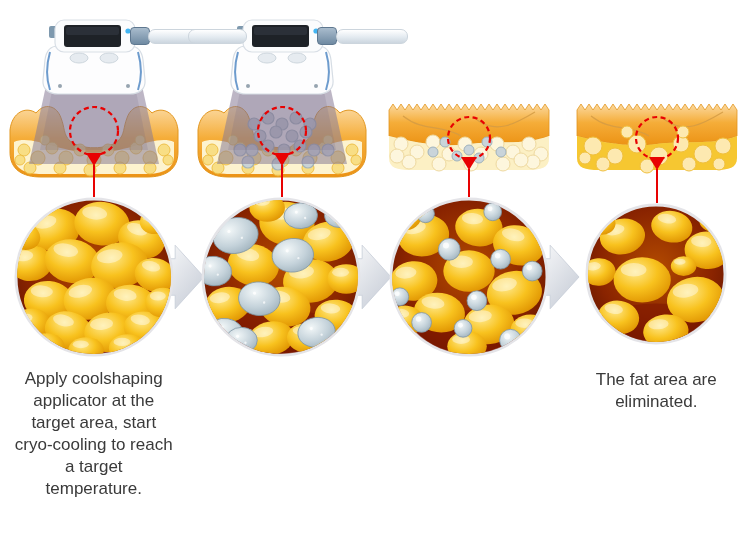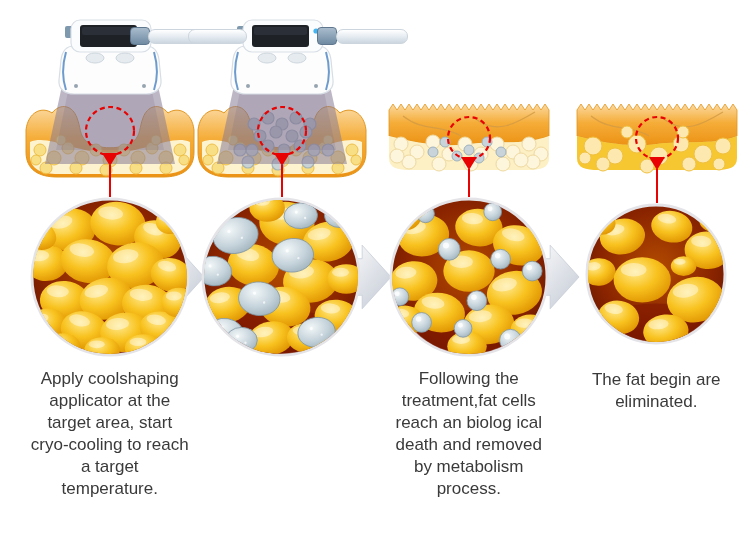--- a/index.html
+++ b/index.html
@@ -1,19 +1,19 @@
 <!DOCTYPE html>
 <html><head>
 <meta charset="utf-8">
 <style>
   html,body{margin:0;padding:0;background:#fff;}
   .page{position:relative;width:750px;height:534px;background:#ffffff;overflow:hidden;
         font-family:"Liberation Sans",sans-serif;}
   .col{position:absolute;top:0;width:187.5px;height:534px;}
-  .col1{left:16px;} .col2{left:187.5px;} .col3{left:375px;} .col4{left:562.5px;}
+  .col1{left:0;} .col2{left:187.5px;} .col3{left:375px;} .col4{left:562.5px;}
   .illu{display:block;width:187.5px;height:197px;overflow:visible;}
   .mag{display:block;margin:0 auto;width:160px;height:160px;}
   .col4 .mag{width:142px;height:142px;margin-top:6px;}
   .caption{margin-top:11px;width:100%;text-align:center;white-space:pre-line;
            font-size:17px;line-height:1.3;color:#3a3a3a;}
   .col4 .caption{margin-top:24px;}
   .arrow{position:absolute;width:52px;height:68px;top:243px;}
   .a1{left:153px;} .a2{left:340px;} .a3{left:528px;}
   .tube{position:absolute;top:29px;height:13px;border:1px solid #ccd5dd;border-radius:7px;
         background:linear-gradient(#ffffff,#e3eaf0 55%,#ccd6df);}
@@ -507,26 +507,20 @@
           <g transform="translate(24,-66)">
     <circle r="9" fill="url(#cg)" stroke="#7f95a2" stroke-width="0.8"></circle>
     <circle cx="-2.6999999999999997" cy="-3.15" r="2.5200000000000005" fill="#fff" opacity="0.75"></circle>
           </g>
           <g transform="translate(-44,-64)">
     <circle r="9" fill="url(#cg)" stroke="#7f95a2" stroke-width="0.8"></circle>
     <circle cx="-2.6999999999999997" cy="-3.15" r="2.5200000000000005" fill="#fff" opacity="0.75"></circle>
           </g>
         </g>
       </svg>
-    <div class="caption">Following the
-treatment,fat cells
-reach an biolog ical
-death and removed
-by metabolism
-process.</div>
   </div>
 
   <div class="col col4">
     <svg class="illu" id="illu4" viewBox="0 0 187.5 197">
         <g>
           <path d="M14,110 l4,-6 l4,6 l4,-6 l4,6 l4,-6 l4,6 l4,-6 l4,6 l4,-6 l4,6 l4,-6 l4,6 l4,-6 l4,6 l4,-6 l4,6 l4,-6 l4,6 l4,-6 l4,6 l4,-6 l4,6 l4,-6 l4,6 l4,-6 l4,6 l4,-6 l4,6 l4,-6 l4,6 l4,-6 l4,6 l4,-6 l4,6 l4,-6 l4,6 l4,-6 l4,6 l4,-6 l4,6 L174,136 C148,146 120,140 94,144 C66,148 38,142 14,136 Z" fill="url(#epi)" stroke="#e2961e" stroke-width="0.8"></path>
           <path d="M14,136 C38,142 66,148 94,144 C120,140 148,146 174,136 L174,158 C174,168 166,170 152,170 L36,170 C22,170 14,168 14,158 Z" fill="#f6c731"></path>
           <path d="M28,116 C48,132 66,124 86,136" stroke="#d49b44" fill="none" stroke-width="1.2" opacity="0.85"></path>
           <path d="M102,120 C122,134 140,124 160,112" stroke="#d49b44" fill="none" stroke-width="1.2" opacity="0.85"></path>
           <circle cx="30" cy="146" r="9" fill="#fde9b0" stroke="#f0c040" stroke-width="1"></circle>
@@ -600,21 +594,21 @@
           <g transform="translate(-56,-52) rotate(8)">
     <ellipse rx="15" ry="12" fill="url(#cy)"></ellipse>
     <ellipse cx="-4.5" cy="-5.4" rx="6.75" ry="3.5999999999999996" fill="#ffffff" opacity="0.42"></ellipse>
           </g>
           <g transform="translate(58,-54) rotate(0)">
     <ellipse rx="14" ry="11" fill="url(#cy)"></ellipse>
     <ellipse cx="-4.2" cy="-4.95" rx="6.3" ry="3.3" fill="#ffffff" opacity="0.42"></ellipse>
           </g>
         </g>
       </svg>
-    <div class="caption">The fat begin are
+    <div class="caption">The fat area are
 eliminated.</div>
   </div>
 
   <div class="connector c1"></div>
   <div class="tube t1"></div>
   <div class="tube t2"></div>
   <div class="connector c2"></div>
   <div class="tube t3"></div>
 </div>
 

